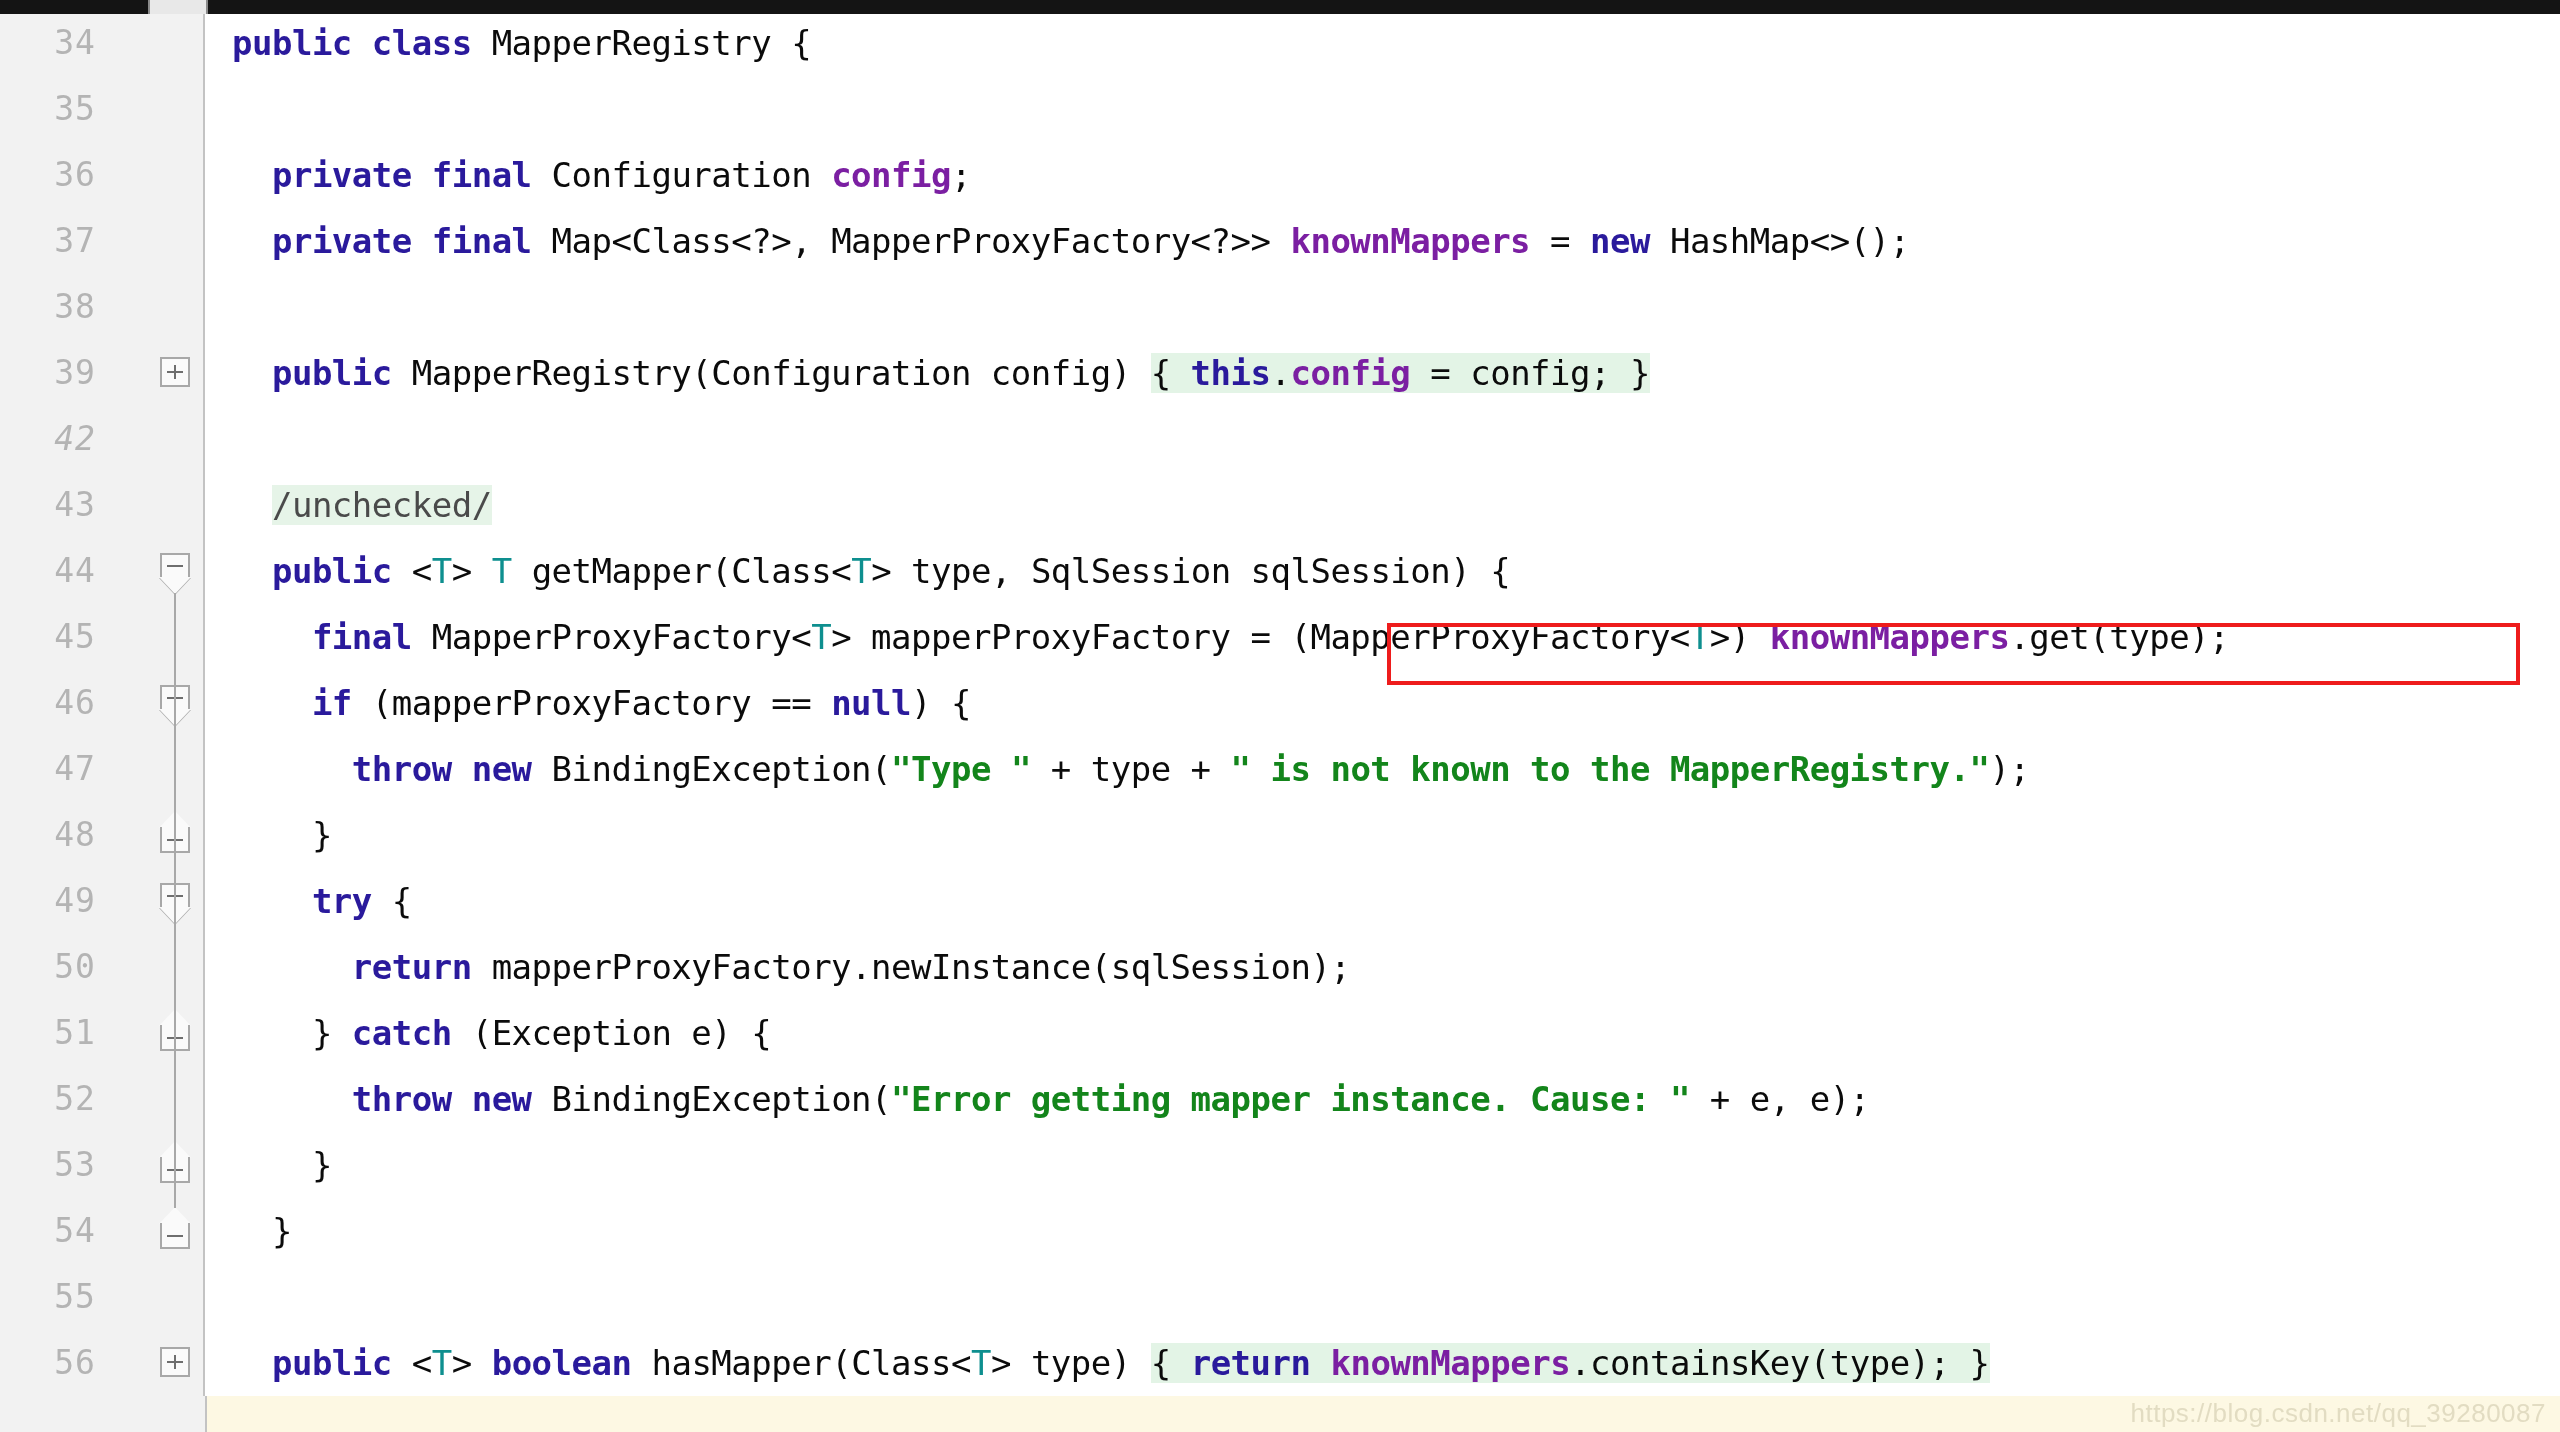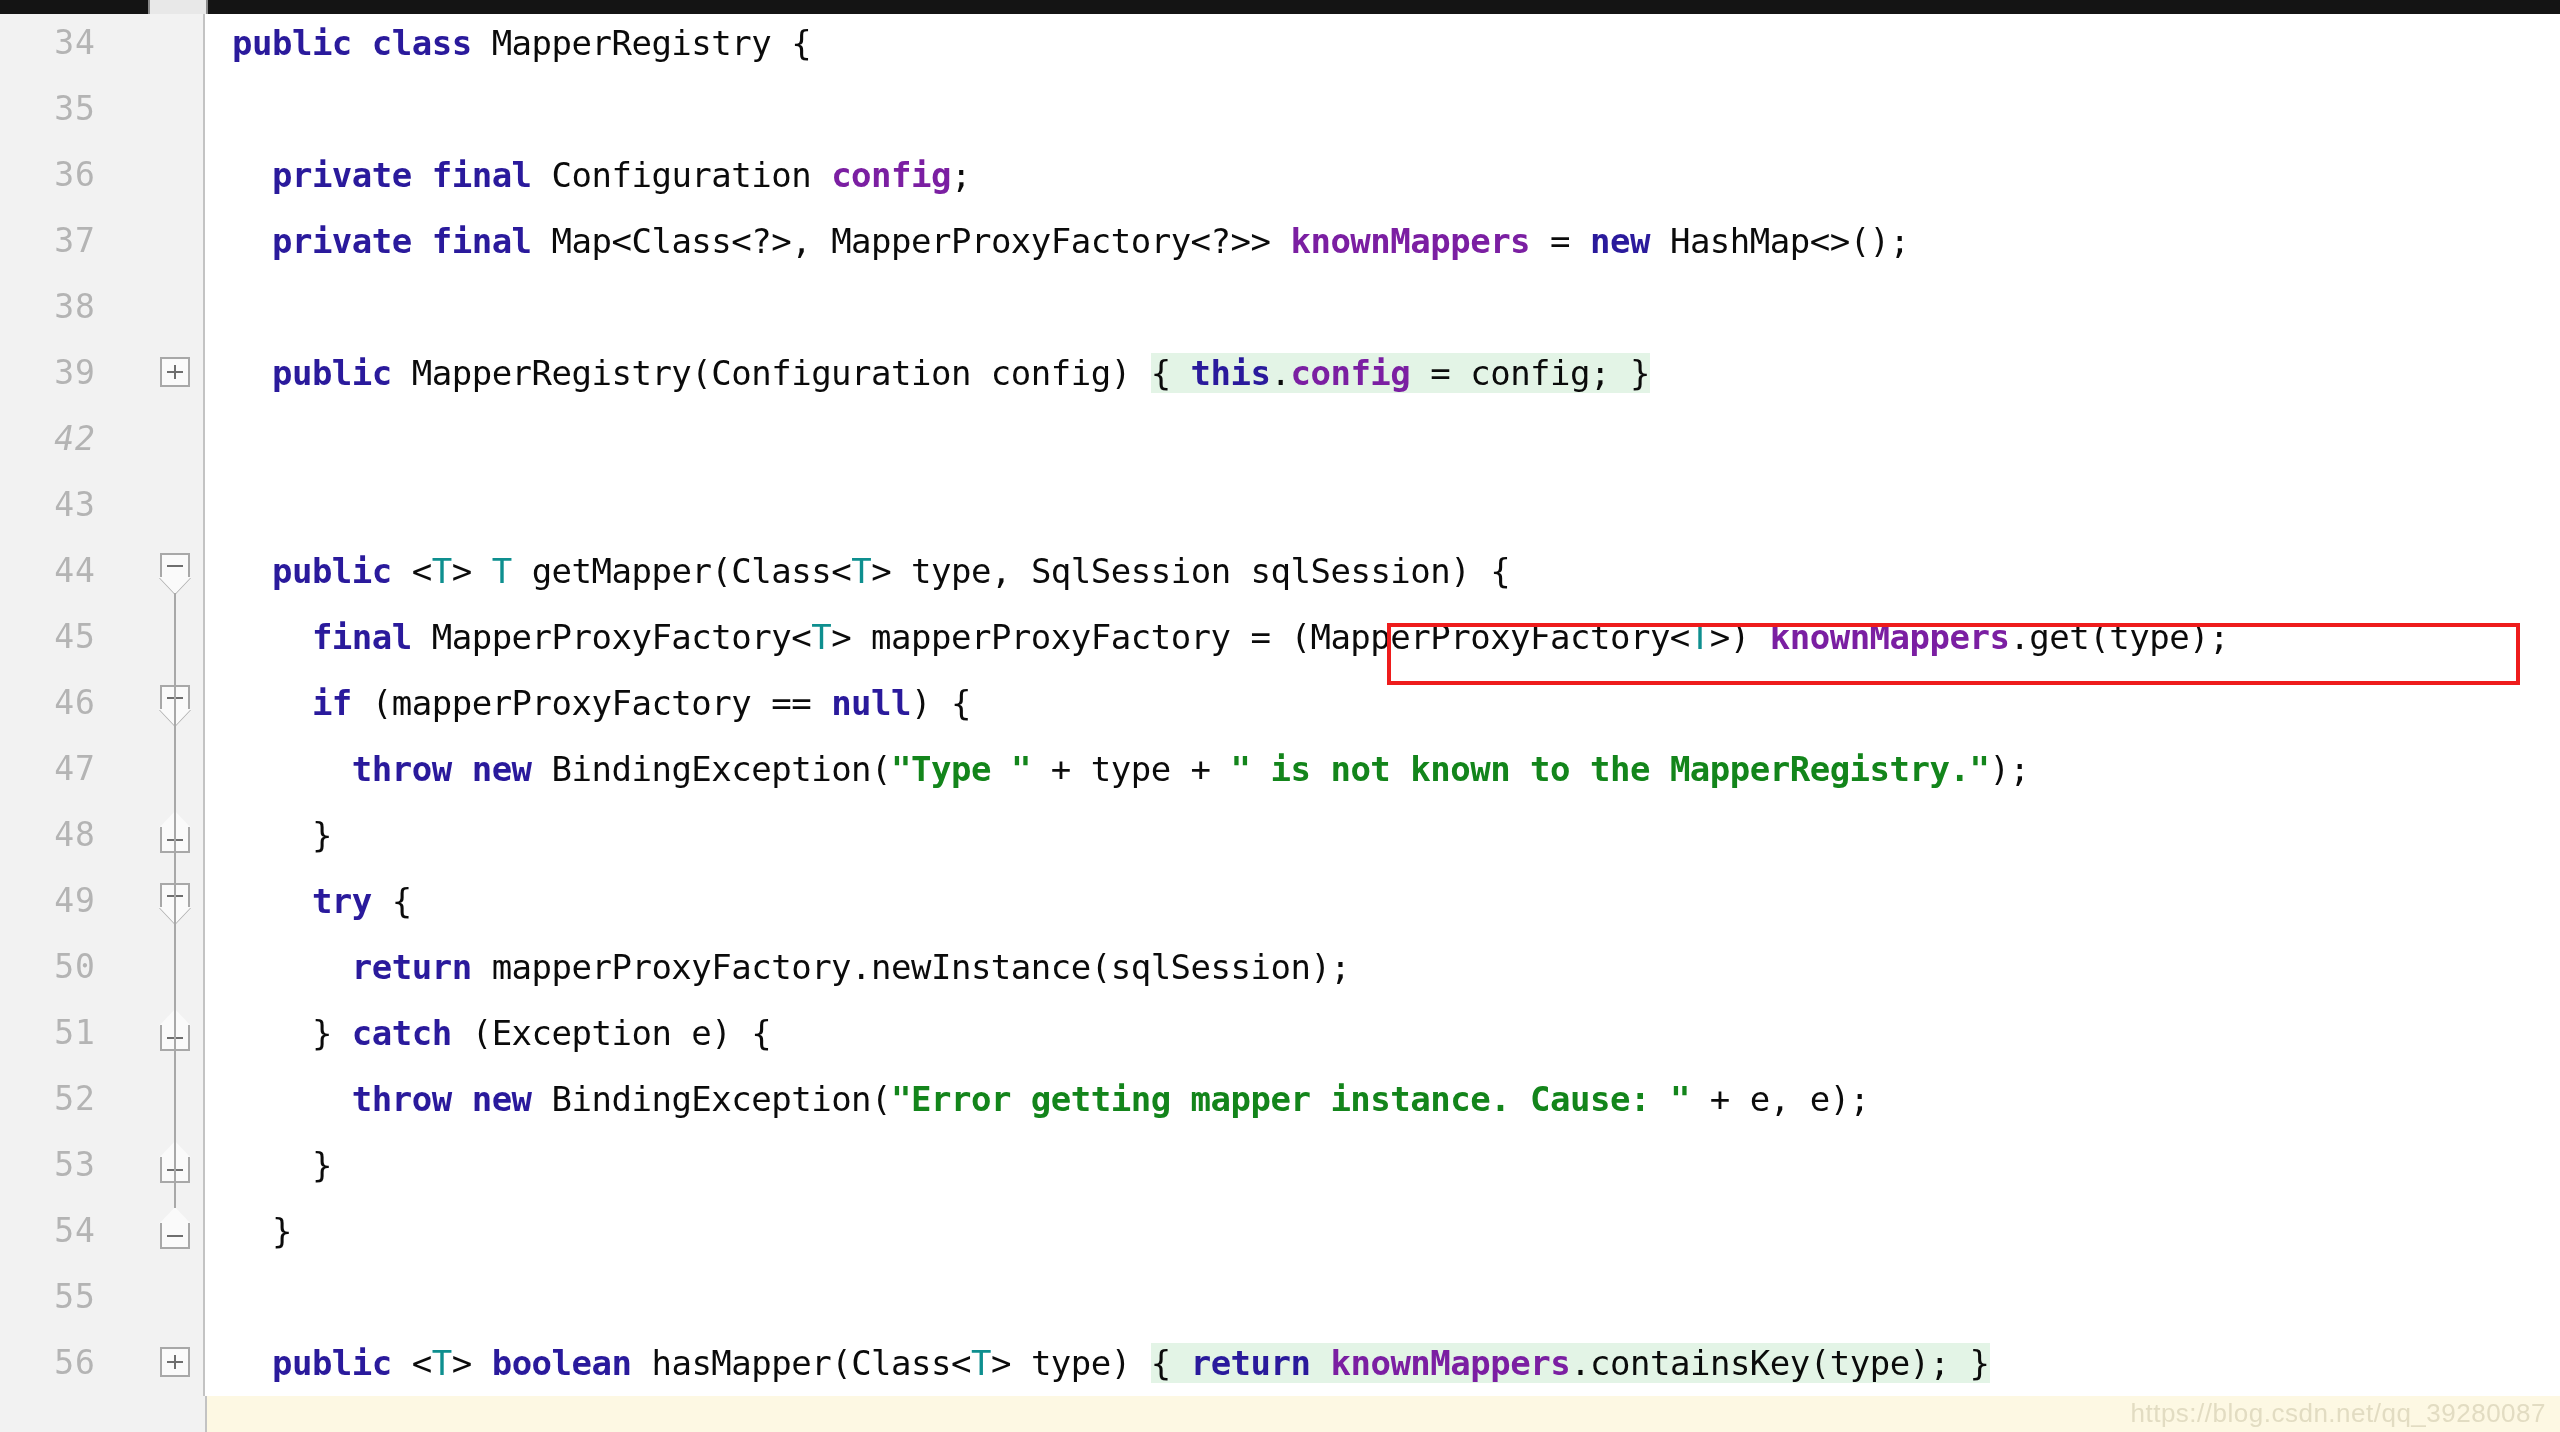--- a/index.html
+++ b/index.html
@@ -280,20 +280,21 @@
           <span class="fold-plus"></span>
         </div>
         <div class="codetext"><span class="plain">  </span><span class="kw">public</span><span class="plain"> MapperRegistry(Configuration config) </span><span class="plain hl-green">{ </span><span class="kw hl-green">this</span><span class="plain hl-green">.</span><span class="field hl-green">config</span><span class="plain hl-green"> = config; </span><span class="plain hl-green">}</span></div>
       </div>
       <div class="row" style="top: 406px; font-style: italic;">
         <div class="lineno">42</div>
         <div class="codetext"></div>
       </div>
       <div class="row" style="top: 472px;">
         <div class="lineno">43</div>
+        <div class="codetext"><span class="plain">  </span><span class="cmt hl-cmt">/unchecked/</span></div>
       </div>
       <div class="row" style="top: 538px;">
         <div class="lineno">44</div>
         <div class="fold">
           <span class="fold-start"></span>
           <span class="fold-start-tip"></span>
         </div>
         <div class="codetext"><span class="plain">  </span><span class="kw">public</span><span class="plain"> &lt;</span><span class="gtype">T</span><span class="plain">&gt; </span><span class="gtype">T</span><span class="plain"> getMapper(Class&lt;</span><span class="gtype">T</span><span class="plain">&gt; type, SqlSession sqlSession) {</span></div>
       </div>
       <div class="row" style="top: 604px;">

